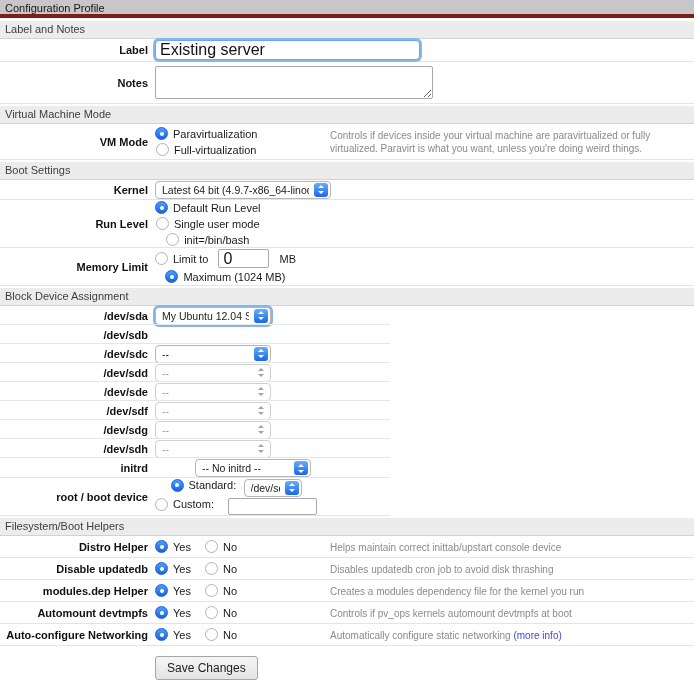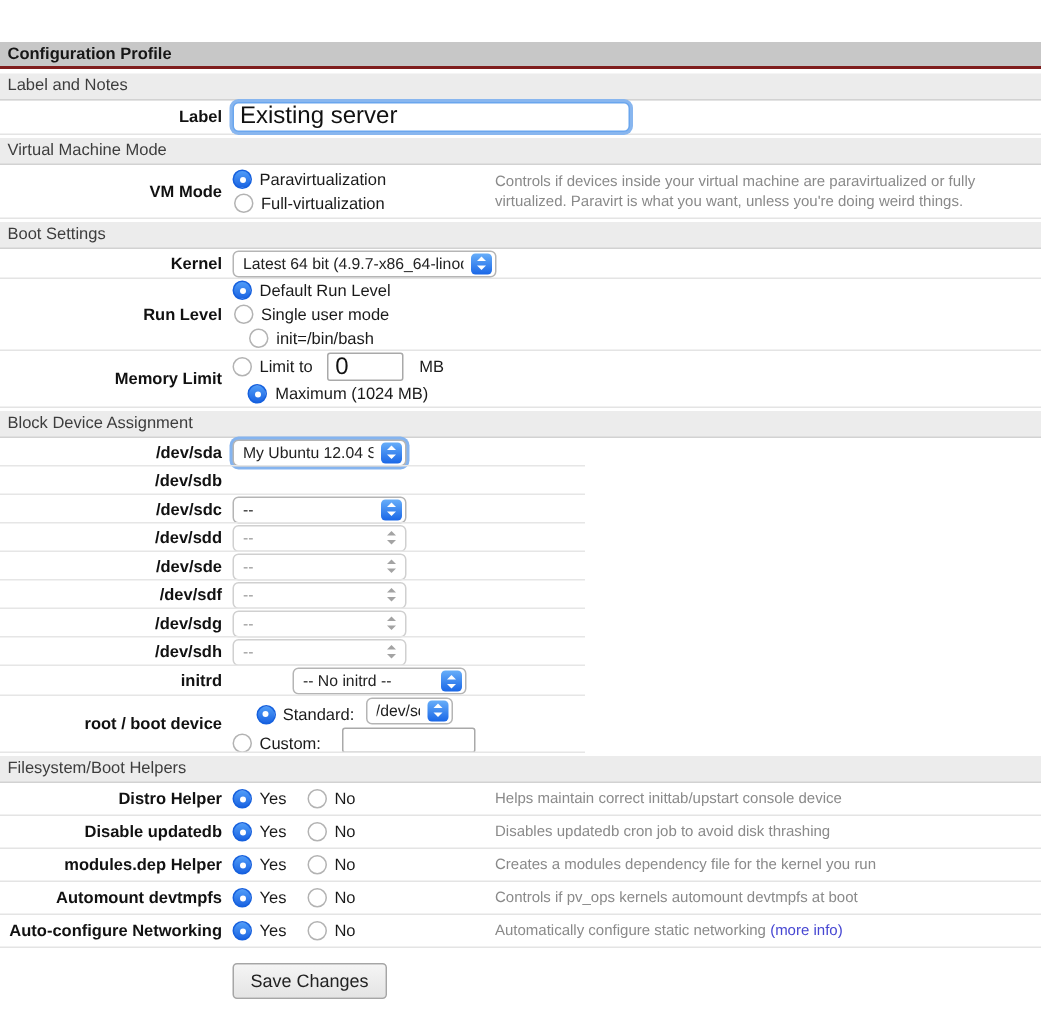--- a/index.html
+++ b/index.html
@@ -6,22 +6,22 @@
   html,body { width: 694px; background: #fff; }
   body {
     font-family: "Liberation Sans", "DejaVu Sans", sans-serif;
     font-size: 11px; color: #1a1a1a;
   }
   .page { width: 694px; }
 
   
   .bar { height: 18px; line-height: 17px; padding-left: 5px; }
   .bar.main {
-    background: #c7c7c7; border-bottom: 2px solid #7f1d1d;
-    font-weight: bold; color: #161616; margin-bottom: 3px; margin-top: 28px;
+    background: #c7c7c7; border-bottom: 4px solid #7f1d1d;
+    font-weight: normal; color: #161616; margin-bottom: 3px;
   }
   .bar.sub {
     background: #ececec; border-bottom: 1px solid #d2d2d2;
     color: #3d3d3d; margin-top: 2px;
   }
 
   
   .row { display: flex; align-items: center; position: relative; border-bottom: 1px solid #e4e4e4; }
   .row-label { width: 148px; flex-shrink: 0; text-align: right; font-weight: bold; color: #111; }
   .row-field { margin-left: 7px; display: flex; align-items: center; }
@@ -88,21 +88,21 @@
   .radio { display: inline-block; width: 13px; height: 13px; border: 1px solid #b3b3b3;
            border-radius: 50%; background: #fff; position: relative; flex-shrink: 0; }
   .radio.checked { border: 1px solid #1560de; background: linear-gradient(#4f9cf8, #1b64e2); }
   .radio.checked::after { content: ""; position: absolute; left: 50%; top: 50%;
            width: 4px; height: 4px; margin: -2px 0 0 -2px; border-radius: 50%; background: #fff; }
   .opt { display: flex; align-items: center; gap: 5px; min-height: 15px; }
   .opt-col { display: flex; flex-direction: column; gap: 1px; }
   .yn { gap: 5px; }
   .yn .no-group { margin-left: 9px; }
   .sub-label { display: inline-block; width: 50px; }
-  .line { display: flex; align-items: flex-end; gap: 5px; min-height: 18px; }
+  .line { display: flex; align-items: flex-start; gap: 5px; min-height: 18px; }
 
   
   .save-btn {
     font-family: inherit; font-size: 12px; color: #222;
     background: linear-gradient(#f5f5f5, #e4e4e4); border: 1px solid #a6a6a6;
     border-radius: 3px; padding: 4px 11px; cursor: pointer;
   }
 </style>
 </head>
 <body>
@@ -113,20 +113,26 @@
 
   <div class="bar sub">Label and Notes</div>
 
   <div class="row r-label-row">
     <div class="row-label">Label</div>
     <div class="row-field">
       <input class="text-input label-input focused" value="Existing server" style="">
     </div>
   </div>
 
+  <div class="row r-notes-row">
+    <div class="row-label">Notes</div>
+    <div class="row-field">
+      <textarea class="notes-area" style=""></textarea>
+    </div>
+  </div>
 
   <div class="bar sub">Virtual Machine Mode</div>
 
   <div class="row r-vm-row">
     <div class="row-label">VM Mode</div>
     <div class="row-field opt-col">
       <div class="opt">
         <span class="radio checked"></span>
         <span>Paravirtualization</span>
       </div>

